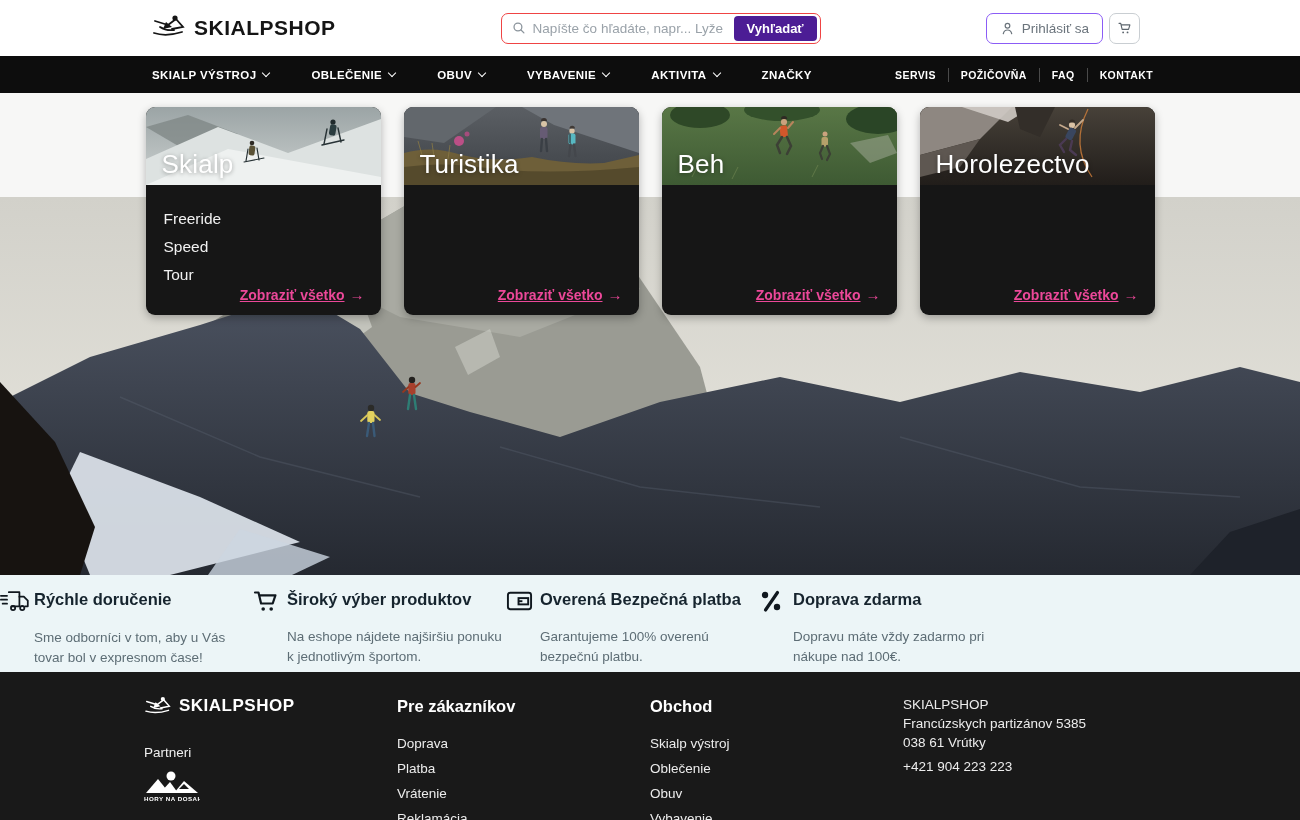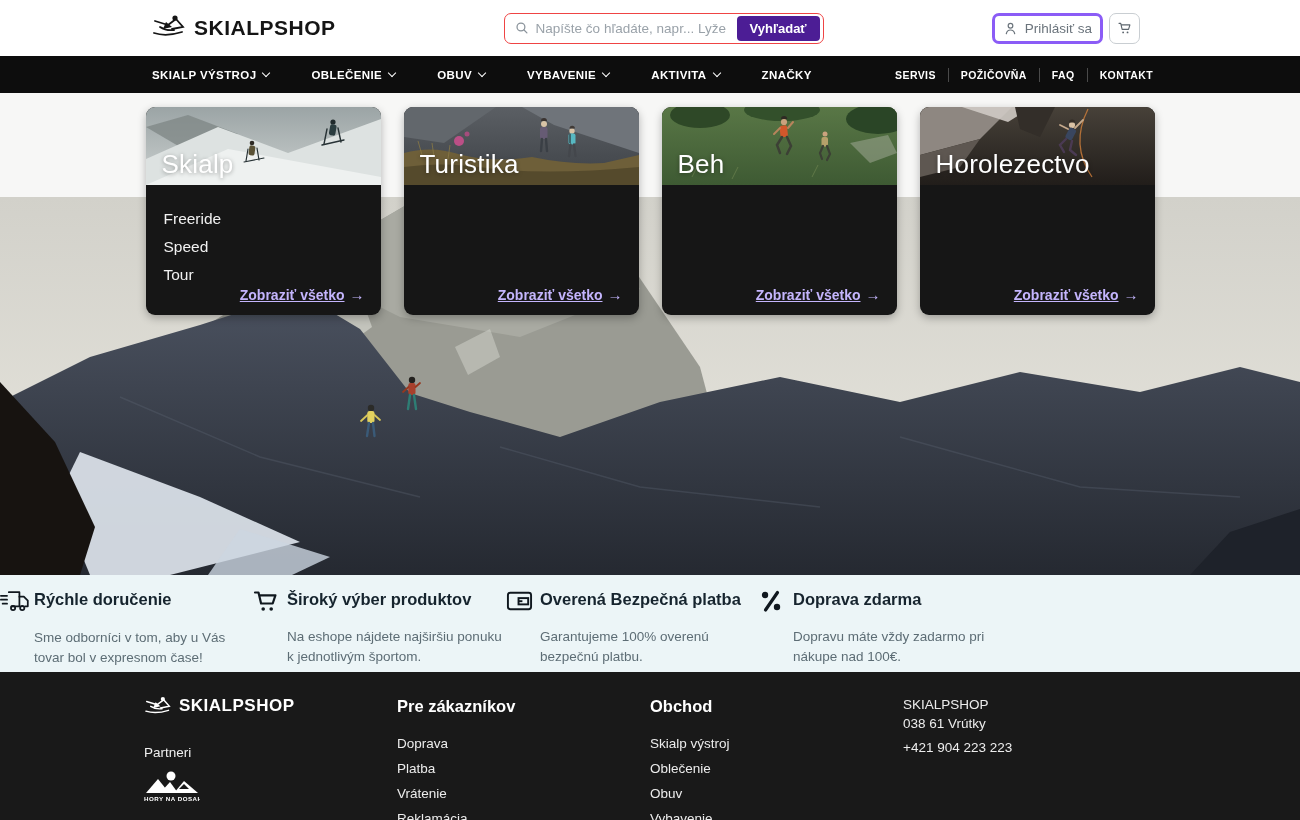--- a/index.html
+++ b/index.html
@@ -12,22 +12,22 @@
   .logo { display:flex; align-items:center; gap:8px; }
   .logo-text { font-size:21px; font-weight:800; letter-spacing:.5px; color:#151515; }
   .search-wrap { margin:0 auto; width:320px; height:31px; border:1px solid #ef4444; border-radius:7px;
     display:flex; align-items:center; padding:0 3px 0 10px; background:#fff; }
   .search-input { flex:1; border:none; outline:none; font-size:13.5px; color:#4a525a; background:transparent;
     font-family:"Liberation Sans", sans-serif; margin-left:7px; }
   .search-input::placeholder { color:#9aa2a9; }
   .search-btn { height:25px; padding:0 13px; background:#4c1d95; color:#fff; border:none; border-radius:4px;
     font-size:13px; font-weight:700; font-family:"Liberation Sans", sans-serif; cursor:pointer; }
   .hdr-right { display:flex; align-items:center; gap:6px; }
-  .login-btn { height:31px; display:flex; align-items:center; gap:7px; border:3px solid #8b5cf6; border-radius:7px;
-    padding:0 8px; background:#fff; color:#6b747c; font-size:13.5px; cursor:pointer; font-family:"Liberation Sans", sans-serif; }
+  .login-btn { height:31px; display:flex; align-items:center; gap:7px; border:1px solid #8b5cf6; border-radius:7px;
+    padding:0 13px; background:#fff; color:#6b747c; font-size:13.5px; cursor:pointer; font-family:"Liberation Sans", sans-serif; }
   .cart-btn { width:31px; height:31px; border:1px solid #c9ced2; border-radius:7px; background:#fff;
     display:flex; align-items:center; justify-content:center; cursor:pointer; }
 
   
   .nav { height:37px; background:#0d0d0d; display:flex; align-items:center; padding:0 147px 0 152px; }
   .nav-main { display:flex; align-items:center; gap:42px; }
   .nav-item { color:#fff; font-size:11.5px; font-weight:700; letter-spacing:.4px; display:flex; align-items:center; }
   .chev { display:inline-block; width:6px; height:6px; border-right:1.5px solid #fff; border-bottom:1.5px solid #fff;
     transform:rotate(45deg); margin-left:7px; margin-top:-3px; }
   .nav-util { margin-left:auto; display:flex; align-items:center; }
@@ -41,21 +41,21 @@
   .cards { position:relative; z-index:2; width:1009px; margin:0 auto; padding-top:14px;
     display:grid; grid-template-columns:repeat(4,235px); gap:23px; }
   .card { height:208px; border-radius:9px; overflow:hidden; background:#161616;
     box-shadow:0 3px 8px rgba(0,0,0,.28); position:relative; }
   .card-img { position:relative; height:78px; }
   .card-img svg { display:block; width:235px; height:78px; }
   .card-title { position:absolute; left:16px; bottom:5px; color:#fff; font-size:26px; font-weight:500;
     letter-spacing:.2px; text-shadow:0 1px 4px rgba(0,0,0,.35); }
   .card-list { list-style:none; padding:20px 0 0 18px; }
   .card-list li { color:#f1f1f1; font-size:15.5px; line-height:28px; font-weight:400; }
-  .card-link { position:absolute; right:16px; bottom:12px; color:#c4b5fd; font-size:14px; font-weight:600; }
+  .card-link { position:absolute; right:16px; bottom:12px; color:#ec4899; font-size:14px; font-weight:600; }
   .card-link .lbl { text-decoration:underline; }
   .card-link .arrow { margin-left:5px; text-decoration:none; font-size:15px; }
 
   
   .features { height:97px; background:#ecf5f7; display:flex; justify-content:flex-start; }
   .features-inner { width:1012px; display:grid; grid-template-columns:repeat(4,253px); padding-top:13px; }
   .feature { display:grid; grid-template-columns:34px 1fr; column-gap:0; align-items:start; }
   .feature-icon { grid-row:1; margin-top:1px; }
   .feature-title { grid-column:2; font-size:16.5px; font-weight:700; color:#16242e; line-height:22px; }
   .feature-desc { grid-column:2; font-size:13.5px; color:#5d6d75; line-height:20px; margin-top:5px; max-width:215px; }
@@ -517,17 +517,18 @@
 
               <a class="f-link">Obuv</a>
 
               <a class="f-link">Vybavenie</a>
             </div>
         </div>
       </div>
 
     <div>
       <div class="f-line f-company">SKIALPSHOP</div>
+      <div class="f-line">Francúzskych partizánov 5385</div>
       <div class="f-line">038 61 Vrútky</div>
       <a class="f-phone" style="display:block">+421 904 223 223</a>
     </div>
   </div>
 </div>
 
 </body></html>

